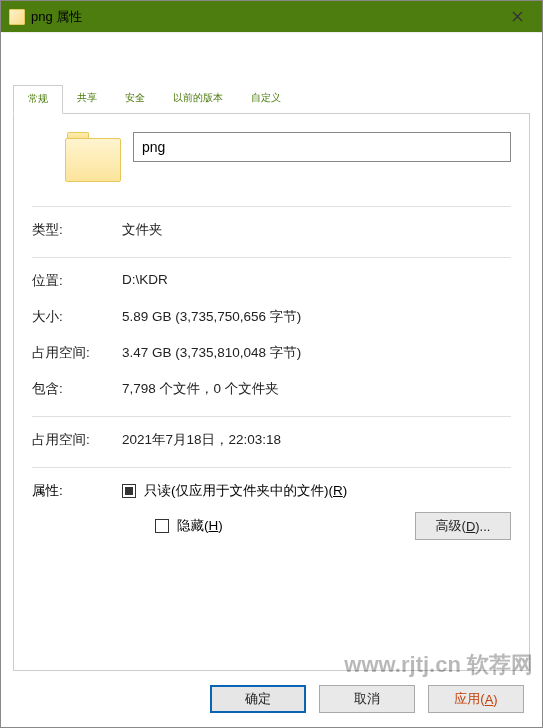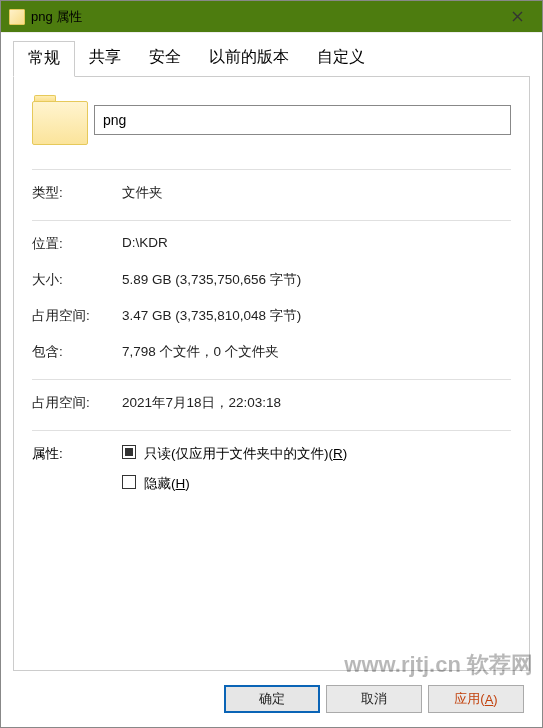--- a/index.html
+++ b/index.html
@@ -39,40 +39,41 @@
       width: 46px; height: 30px;
       display:flex; align-items:center; justify-content:center;
       font-size: 14px;
       color:#333;
       cursor:pointer;
     }
     .tabs-wrap { padding: 8px 12px 0 12px; flex: 1; display: flex; flex-direction: column; }
     .tabs-row { display:flex; border-bottom:1px solid #ccc; }
     .tab {
       padding: 6px 14px 7px 14px;
-      font-size: 16px;
-      color:#000000;
+      font-size: 10px;
+      color:#4d7c0f;
       cursor:pointer;
       position:relative;
+      margin-top:44px;
     }
     .tab.active {
       border: 1px solid #ccc;
       border-bottom: 1px solid #fff;
       margin-bottom:-1px;
       background:#fff;
     }
     .tab-panel {
       flex:1;
       border:1px solid #ccc;
       border-top:none;
       padding: 18px 18px 18px 18px;
       background:#fff;
       position:relative;
     }
-    .header-row { display:flex; align-items:center; margin-bottom: 24px; gap: 6px;}
+    .header-row { display:flex; align-items:flex-start; margin-bottom: 24px; gap: 12px; margin-left: 33px;}
     .folder-icon {
       width: 56px; height: 50px;
       position:relative;
     }
     .folder-icon .tab-part {
       position:absolute; top:0; left:2px; width:22px; height:8px;
       background: linear-gradient(180deg,#ffeeb3,#f9da81);
       border-radius:2px 2px 0 0;
       border:1px solid #e6c95a;
       border-bottom:none;
@@ -92,21 +93,21 @@
       font-family:inherit;
       outline:none;
     }
     .sep { height:1px; background:#e0e0e0; margin: 6px 0 14px 0; }
     .kv-row { display:flex; margin-bottom: 18px; font-size: 13.5px; color:#222;}
     .kv-key { width: 90px; }
     .kv-val { flex:1; }
     .attr-block { display:flex; font-size:13.5px; }
     .attr-left { width: 90px; }
     .attr-right { flex:1; }
-    .chk-row { display:flex; align-items:flex-start; margin-bottom: 12px; }
+    .chk-row { display:flex; align-items:center; margin-bottom: 12px; }
     .chk {
       width:14px; height:14px;
       border:1px solid #333;
       margin-right:8px;
       display:inline-block;
       position:relative;
       background:#fff;
     }
     .chk.indeterminate::after {
       content:"";
@@ -127,21 +128,21 @@
       cursor:pointer;
       padding: 0 14px;
       font-family:inherit;
     }
     .button.primary { border:2px solid #0a64b6; background:#e6e6e6; }
     .button.disabled { color:#c2410c; }
     .footer {
       padding: 14px 18px;
       display:flex;
       justify-content:flex-end;
-      gap: 6px;
+      gap: 13px;
       align-items:center;
     }
     .watermark {
       position:absolute;
       right: 10px;
       bottom: 48px;
       font-size: 22px;
       font-weight: bold;
       color: rgba(0,0,0,0.28);
       pointer-events:none;
@@ -213,25 +214,30 @@
       </div>
       <div class="sep"></div>
 
       <div class="attr-block">
         <div class="attr-left">属性:</div>
         <div class="attr-right">
           <div class="chk-row">
             <span class="chk indeterminate"></span>
             <span><span>只读(仅应用于文件夹中的文件)(</span><span class="underline-key">R</span><span>)</span></span>
           </div>
-          <div style="display:flex; align-items:center; justify-content:space-between;">
+          <div style="display:flex; align-items:center; justify-content:space-between;margin-left:33px;">
             <div class="chk-row" style="margin-bottom:0;">
               <span class="chk"></span>
               <span><span>隐藏(</span><span class="underline-key">H</span><span>)</span></span>
             </div>
+            <div class="button">
+                <span>高级(</span>
+                <span class="underline-key">D</span>
+                <span>)...</span>
+              </div>
           </div>
         </div>
       </div>
 
     </div>
   </div>
 
   <div class="watermark">www.rjtj.cn 软荐网</div>
 
   <div class="footer">

